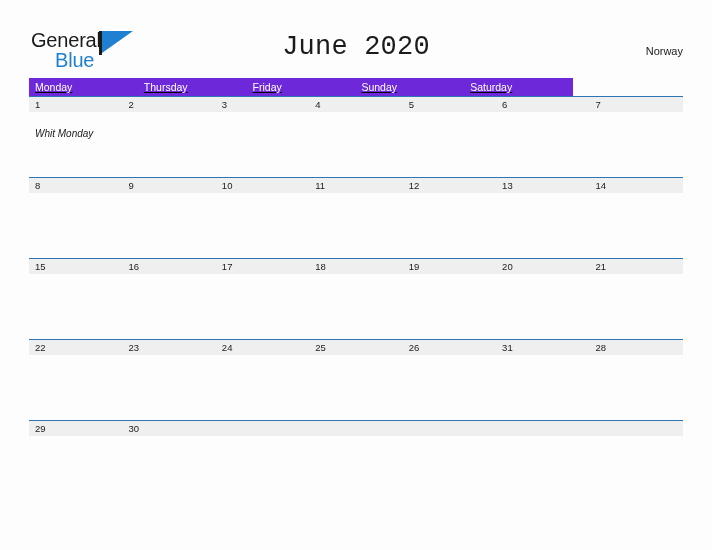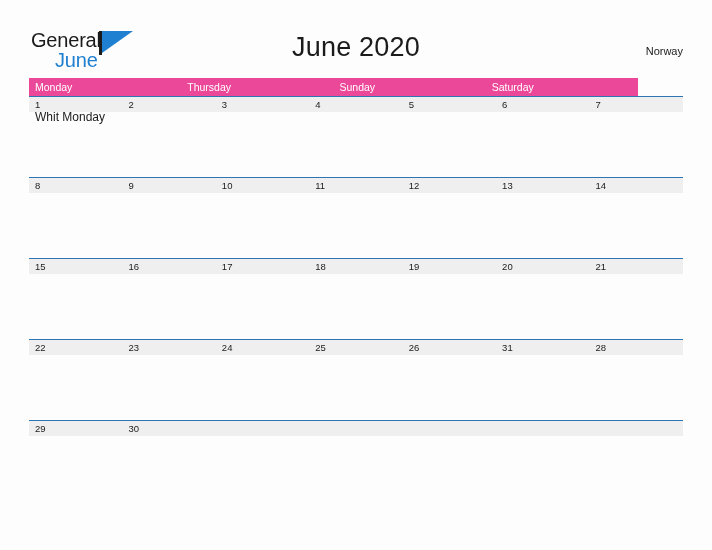--- a/index.html
+++ b/index.html
@@ -84,21 +84,21 @@
   }
 
   .title {
     position: absolute;
     left: 0;
     top: 32px;
     width: 712px;
     text-align: center;
     font-size: 27px;
     color: #1b1b1b;
-    font-family: Liberation Sans, sans-serif;
+    font-family: Liberation Mono, monospace;
     font-weight: normal;
     letter-spacing: 0.2px;
   }
 
   .country {
     position: absolute;
     right: 29px;
     top: 45px;
     font-size: 11px;
     color: #1b1b1b;
@@ -108,23 +108,24 @@
   
   .calendar {
     position: absolute;
     left: 29px;
     top: 78px;
     width: 654px;
   }
 
   .weekday-row {
     display: flex;
-    width: 609px;
+    width: 544px;
     height: 18px;
-    background: #ec4899;
+    background: #6d28d9;
+    text-decoration: underline;
   }
   .weekday-cell {
     flex: 1 1 0;
     box-sizing: border-box;
     padding-left: 6px;
     color: #ffffff;
     font-size: 10.5px;
     line-height: 18px;
     font-family: "Liberation Sans", sans-serif;
     white-space: nowrap;
@@ -160,58 +161,60 @@
   .week-row .event-band {
     display: flex;
     width: 654px;
     height: 65px;
     background: #fdfdfd;
   }
   .event-cell {
     flex: 1 1 0;
     box-sizing: border-box;
     padding-left: 6px;
-    padding-top: 0;
-    font-size: 12px;
+    padding-top: 16px;
+    font-size: 10px;
     line-height: 11px;
     color: #1b1b1b;
     font-family: "Liberation Sans", sans-serif;
+    font-style: italic;
   }
   .event-cell .event-text {
     display: block;
     white-space: nowrap;
   }
 </style>
 </head>
 <body>
 
 <div class="page">
 
   <div class="header">
 
     <div class="logo">
       <span class="logo-general">General</span>
-      <span class="logo-blue">June</span>
+      <span class="logo-blue">Blue</span>
       <span class="logo-flag">
         <span class="pole"></span>
         <span class="pennant"></span>
       </span>
     </div>
 
     <div class="title">June 2020</div>
 
     <div class="country">Norway</div>
 
   </div>
 
   <div class="calendar">
 
     <div class="weekday-row">
       <div class="weekday-cell">Monday</div>
       <div class="weekday-cell">Thursday</div>
+      <div class="weekday-cell">Friday</div>
       <div class="weekday-cell">Sunday</div>
       <div class="weekday-cell">Saturday</div>
     </div>
 
     <div class="week-row">
       <div class="date-band">
         <div class="date-cell">1</div>
         <div class="date-cell">2</div>
         <div class="date-cell">3</div>
         <div class="date-cell">4</div>

